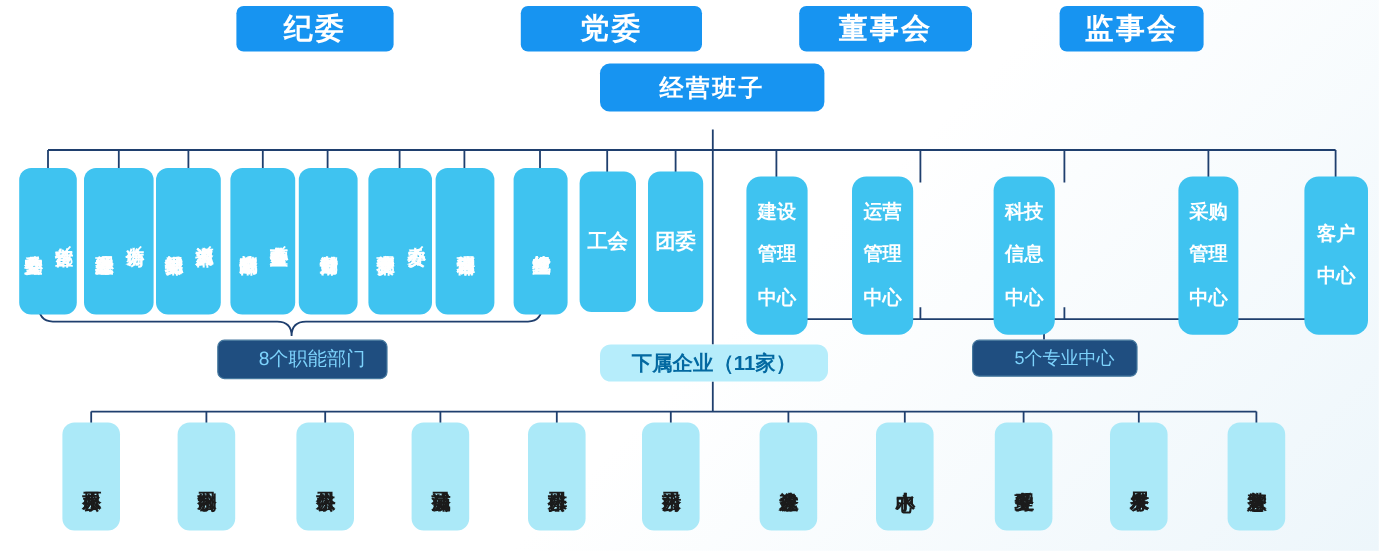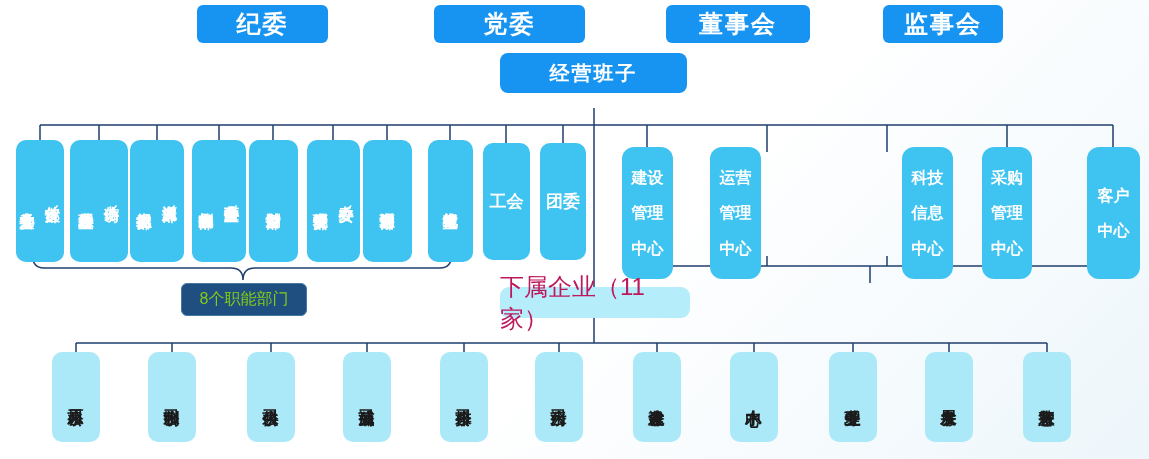--- a/index.html
+++ b/index.html
@@ -60,27 +60,27 @@
   }
   .sub-box{
     top:352px;height:90px;
     background:#abe9f8;border-radius:10px;
     color:#1b1b1b;font-weight:bold;font-size:16px;
   }
   .label-dark{
     position:absolute;z-index:1;
     display:flex;align-items:center;justify-content:center;
     background:#1f4e80;border:1px solid #46799f;border-radius:6px;
-    color:#84cc16;font-size:16px;
+    color:#7dd3fc;font-size:16px;padding-left:16px;
   }
   .label-light{
     position:absolute;z-index:1;
     display:flex;align-items:center;justify-content:center;
     background:#b6edfb;border-radius:9px;
-    color:#be185d;font-weight:normal;font-size:24px;
+    color:#0369a1;font-weight:bold;font-size:17px;
   }
 </style>
 </head>
 <body>
 
 <div class="canvas">
 
   <svg class="lines" width="1149" height="459">
 
     <path d="M594 108 V287 M594 318 V343"></path>
@@ -144,31 +144,32 @@
 
   <div class="box org-box" style="left:540px;width:46px">团委</div>
   <div class="box org-box" style="left:483px;width:47px">工会</div>
 
   <div class="box center-box" style="left:622px;width:51px">建设
 管理
 中心</div>
   <div class="box center-box" style="left:710px;width:51px">运营
 管理
 中心</div>
-  <div class="box center-box" style="left:902px;width:51px">科技
+  <div class="box center-box" style="left:828px;width:51px">科技
 信息
 中心</div>
   <div class="box center-box" style="left:982px;width:50px">采购
 管理
 中心</div>
   <div class="box center-box" style="left:1087px;width:53px">客户
 中心</div>
 
   <div class="label-dark" style="left:181px;top:283px;width:124px;height:31px">8个职能部门</div>
   <div class="label-light" style="left:500px;top:287px;width:190px;height:31px">下属企业（11家）</div>
+  <div class="label-dark" style="left:810px;top:283px;width:120px;height:29px;font-size:15px">5个专业中心</div>
 
   <div class="box sub-box" style="left:52px;width:48px">
       <span class="vcol">原水公司</span>
     </div>
   <div class="box sub-box" style="left:148px;width:48px">
       <span class="vcol">制水公司</span>
     </div>
   <div class="box sub-box" style="left:247px;width:48px">
       <span class="vcol">供水公司</span>
     </div>

